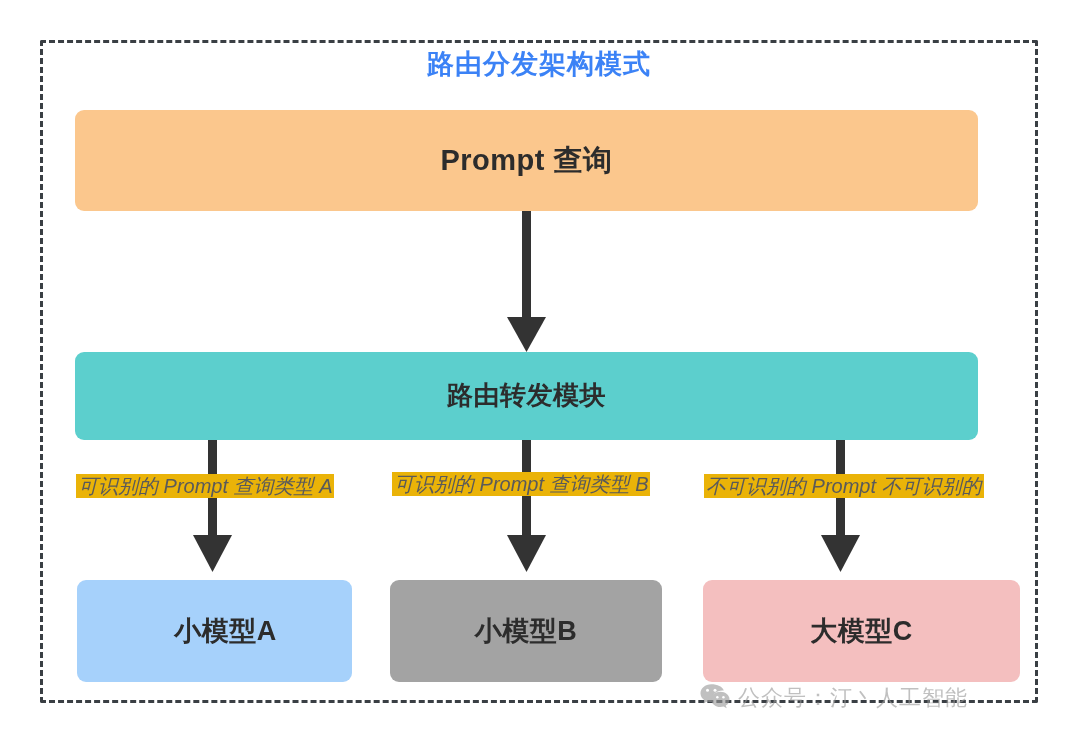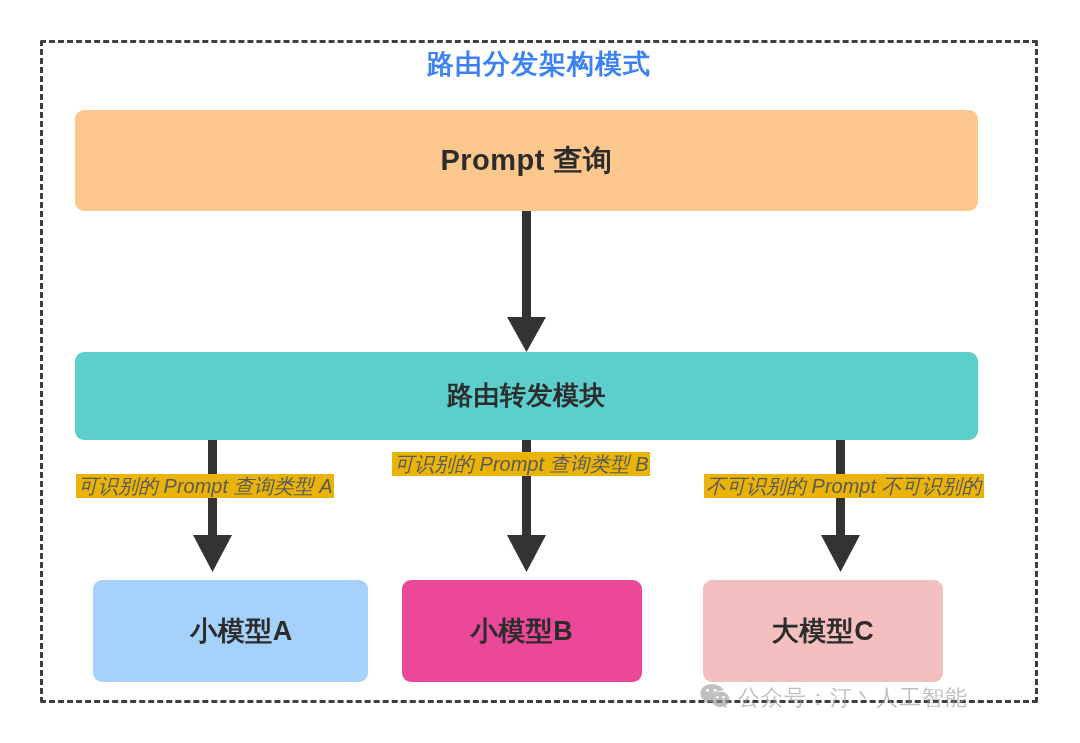--- a/index.html
+++ b/index.html
@@ -82,23 +82,23 @@
     font-size: 26px;
     letter-spacing: 0.5px;
   }
 
   .node-small {
     top: 580px;
     height: 102px;
     font-size: 27px;
     letter-spacing: 0.5px;
   }
-  .node-a { left: 93px;  width: 275px; background: #a6d1fb; padding-left: 22px; }
-  .node-b { left: 402px; width: 240px; background: #ec4899; }
-  .node-c { left: 703px; width: 240px; background: #f4bfbf; }
+  .node-a { left: 77px;  width: 275px; background: #a6d1fb; padding-left: 22px; }
+  .node-b { left: 390px; width: 272px; background: #a3a3a3; }
+  .node-c { left: 703px; width: 317px; background: #f4bfbf; }
 
   
   #arrows {
     position: absolute;
     left: 0; top: 0;
     width: 1080px;
     height: 743px;
     pointer-events: none;
   }
 
@@ -107,21 +107,21 @@
     position: absolute;
     font-size: 20px;
     color: #5a5a5a;
     white-space: nowrap;
     line-height: 22px;
     background: #eab308;
     padding: 1px 2px;
     font-style: italic;
   }
   .label-a { left: 76px;  top: 474px; }
-  .label-b { left: 392px; top: 452px; }
+  .label-b { left: 392px; top: 472px; }
   .label-c { left: 704px; top: 474px; }
 
   
   .watermark {
     position: absolute;
     left: 700px;
     top: 683px;
     display: flex;
     align-items: flex-start;
     gap: 8px;

